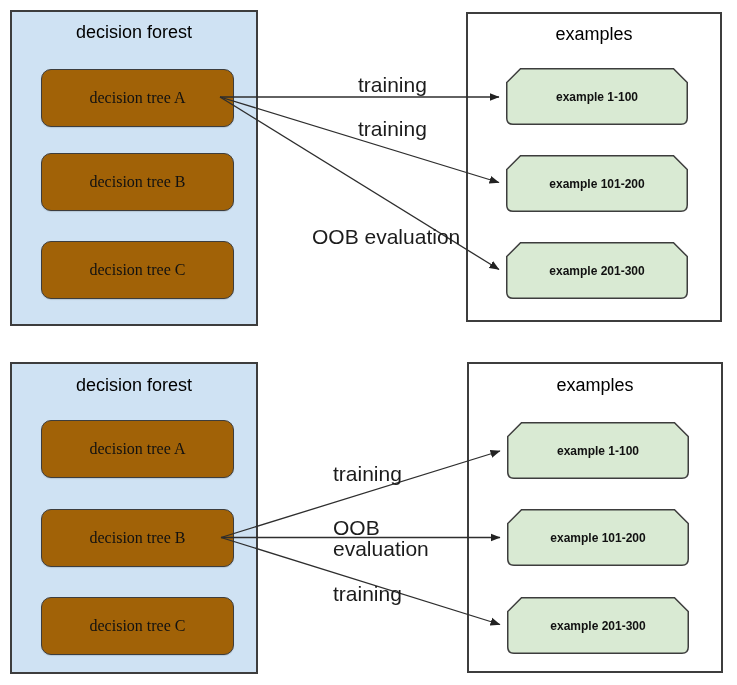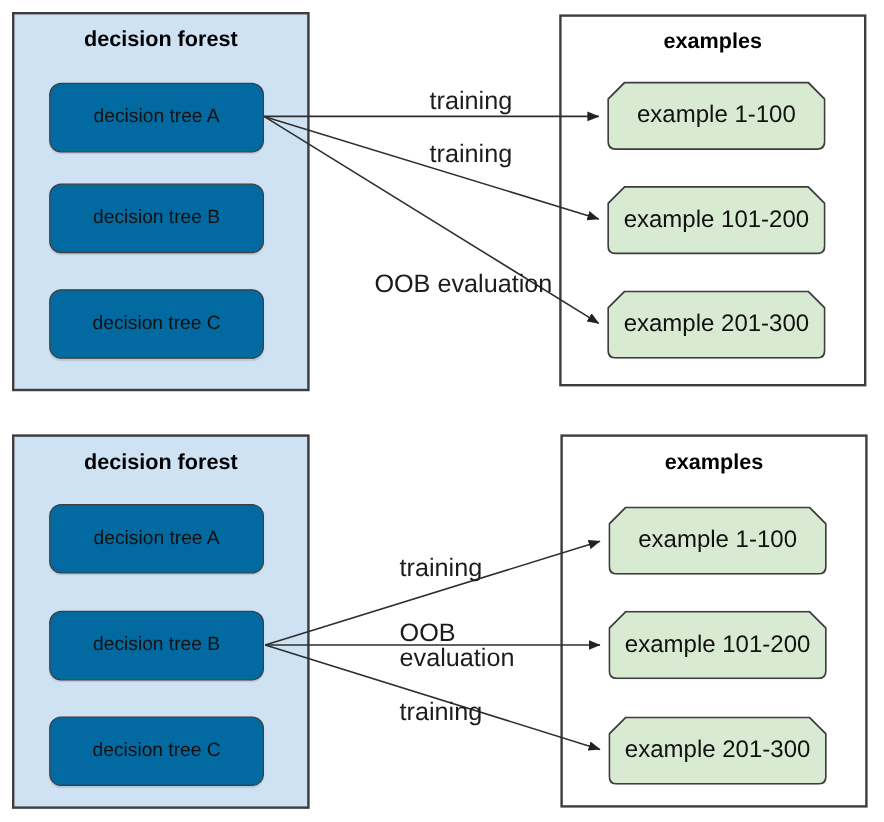--- a/index.html
+++ b/index.html
@@ -11,28 +11,29 @@
     position:absolute; box-sizing:border-box; border:2px solid #3d3d3d;
   }
   .forest-panel { left:10px; width:248px; background:#cfe2f3; }
   .forest-panel.d0 { top:10px;  height:316px; }
   .forest-panel.d1 { top:362px; height:312px; }
   .examples-panel { width:256px; background:#ffffff; }
   .examples-panel.d0 { left:466px; top:12px;  height:310px; }
   .examples-panel.d1 { left:467px; top:362px; height:311px; }
   .panel-title {
     position:absolute; left:0; right:0; top:10px; text-align:center;
-    font-size:18px; font-weight:bold; color:#000;
+    font-size:18px; font-weight:normal; color:#000;
   }
   .d1 .panel-title { top:11px; }
   .tree-node {
-    position:absolute; left:29px; width:179px; height:58px;
-    background:#0369a1; border:1.5px solid #3d3d3d; border-radius:10px;
+    position:absolute; left:29px; width:193px; height:58px;
+    background:#a16207; border:1.5px solid #3d3d3d; border-radius:10px;
     box-sizing:border-box; display:flex; align-items:center; justify-content:center;
     box-shadow:0 1px 1px rgba(0,0,0,0.12);
+    font-family:Liberation Serif, serif;
   }
   .forest-panel.d0 .t0 { top:57px; }
   .forest-panel.d0 .t1 { top:141px; }
   .forest-panel.d0 .t2 { top:229px; }
   .forest-panel.d1 .t0 { top:56px; }
   .forest-panel.d1 .t1 { top:145px; }
   .forest-panel.d1 .t2 { top:233px; }
   .node-label { font-size:16px; color:#111; }
   .example-card {
     position:absolute; left:38px; width:182px; height:57px;
@@ -40,21 +41,21 @@
   .examples-panel.d0 .e0 { top:54px; }
   .examples-panel.d0 .e1 { top:141px; }
   .examples-panel.d0 .e2 { top:228px; }
   .examples-panel.d1 .e0 { top:58px; }
   .examples-panel.d1 .e1 { top:145px; }
   .examples-panel.d1 .e2 { top:233px; }
   .card-shape { position:absolute; left:0; top:0; width:100%; height:100%; }
   .card-label {
     position:absolute; left:0; right:0; top:0; bottom:0;
     display:flex; align-items:center; justify-content:center;
-    font-size:20px; color:#111;
+    font-size:12px; color:#111;font-weight:bold;
   }
   .arrow-layer { position:absolute; left:0; top:0; pointer-events:none; }
   .arrow-label {
     position:absolute; font-size:21px; color:#1c1c1c; line-height:20px;
     white-space:nowrap;
   }
   .arrow-label.wrap { white-space:normal; width:86px; line-height:21px; }
   .lab-t1a { left:358px; top:75px;  width:64px; text-align:center; }
   .lab-t1b { left:358px; top:119px; width:64px; text-align:center; }
   .lab-t1c { left:312px; top:227px; }

